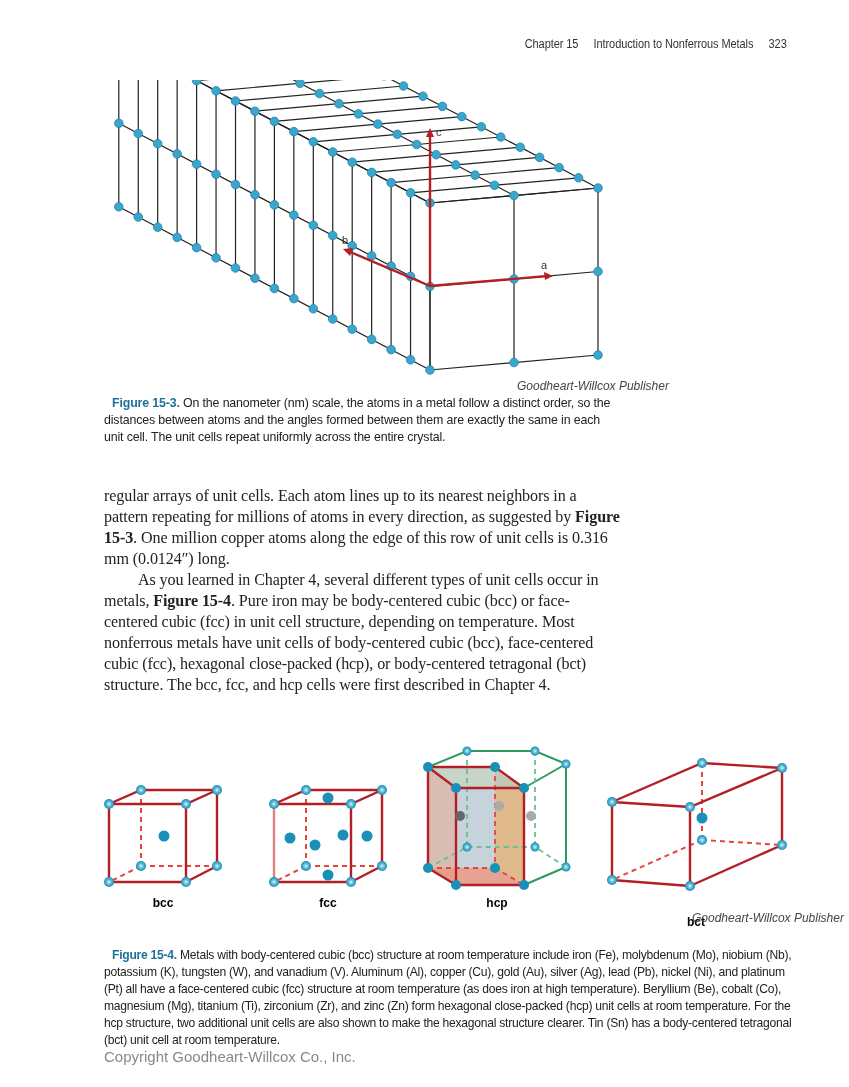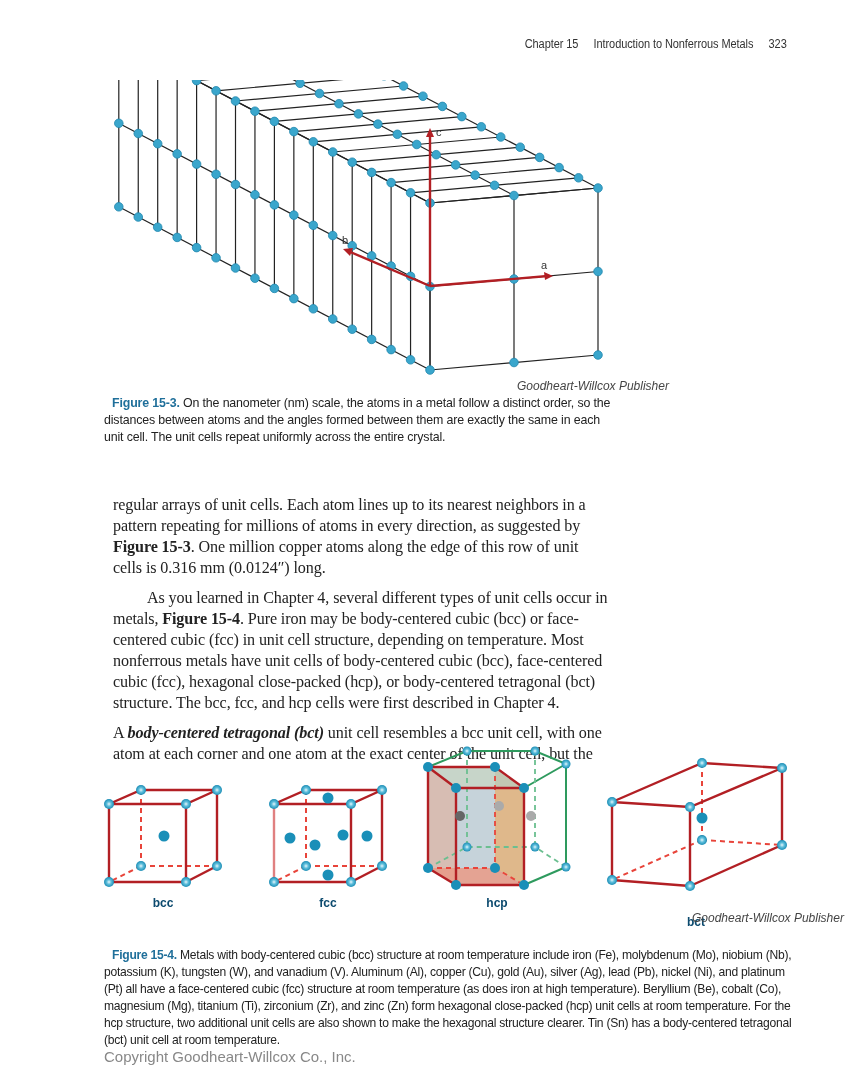--- a/index.html
+++ b/index.html
@@ -18,28 +18,28 @@
   .caption {
     position: absolute; font-family: "Liberation Sans", sans-serif; font-size: 12.4px;
     line-height: 17px; color: #222; letter-spacing: -0.15px;
   }
   .caption .fig-label { color: #1f6f9a; font-weight: bold; padding-left: 8px; }
   .body-text {
     position: absolute; left: 104px; top: 485px; width: 516px;
     font-family: "Liberation Serif", serif; font-size: 16.1px; line-height: 21px; color: #222;
     letter-spacing: -0.1px;
   }
-  .body-text p { margin: 9px; }
+  .body-text p { margin: 0; }
   .body-text .indent { text-indent: 34px; }
   .body-text b { font-weight: bold; }
   .body-text .term { font-weight: bold; font-style: italic; }
   .fig2 { position: absolute; left: 100px; top: 738px; width: 700px; height: 180px; }
   .cell-label {
     position: absolute; font-family: "Liberation Sans", sans-serif; font-weight: bold;
-    font-size: 12px; color: #0c4a6e; text-align: center; width: 60px;
+    font-size: 12px; color: #000000; text-align: center; width: 60px;
   }
   .footer {
     position: absolute; left: 104px; top: 1048px;
     font-family: "Liberation Sans", sans-serif; font-size: 15px; color: #888;
   }
 </style>
 </head>
 <body>
 
 <div class="running-head">
@@ -206,21 +206,20 @@
 
 <div class="credit" style="left:517px; top:379px;">Goodheart-Willcox Publisher</div>
 
 <div class="caption" style="left:104px; top:395px; width:510px;">
   <span class="fig-label">Figure 15-3.</span><span> On the nanometer (nm) scale, the atoms in a metal follow a distinct order, so the distances between atoms and the angles formed between them are exactly the same in each unit cell. The unit cells repeat uniformly across the entire crystal.</span>
 </div>
 
 <div class="body-text">
   <p><span>regular arrays of unit cells. Each atom lines up to its nearest neighbors in a pattern repeating for millions of atoms in every direction, as suggested by </span><b>Figure 15-3</b><span>. One million copper atoms along the edge of this row of unit cells is 0.316 mm (0.0124″) long.</span></p>
   <p class="indent"><span>As you learned in Chapter 4, several different types of unit cells occur in metals, </span><b>Figure 15-4</b><span>. Pure iron may be body-centered cubic (bcc) or face-centered cubic (fcc) in unit cell structure, depending on temperature. Most nonferrous metals have unit cells of body-centered cubic (bcc), face-centered cubic (fcc), hexagonal close-packed (hcp), or body-centered tetragonal (bct) structure. The bcc, fcc, and hcp cells were first described in Chapter 4.</span></p>
-  <p><span>A </span><span class="term">body-centered tetragonal (bct)</span><span> unit cell resembles a bcc unit cell, with one atom at each corner and one atom at the exact center of the unit cell, but the</span></p>
 </div>
 
 <svg class="fig2" viewBox="100 738 700 180" width="700" height="180">
   <defs>
     <radialGradient id="atomG" cx="50%" cy="50%" r="50%">
       <stop offset="0%" stop-color="#e8f6fb"></stop>
       <stop offset="45%" stop-color="#5fbfdc"></stop>
       <stop offset="100%" stop-color="#1c8db5"></stop>
     </radialGradient>
   </defs>

